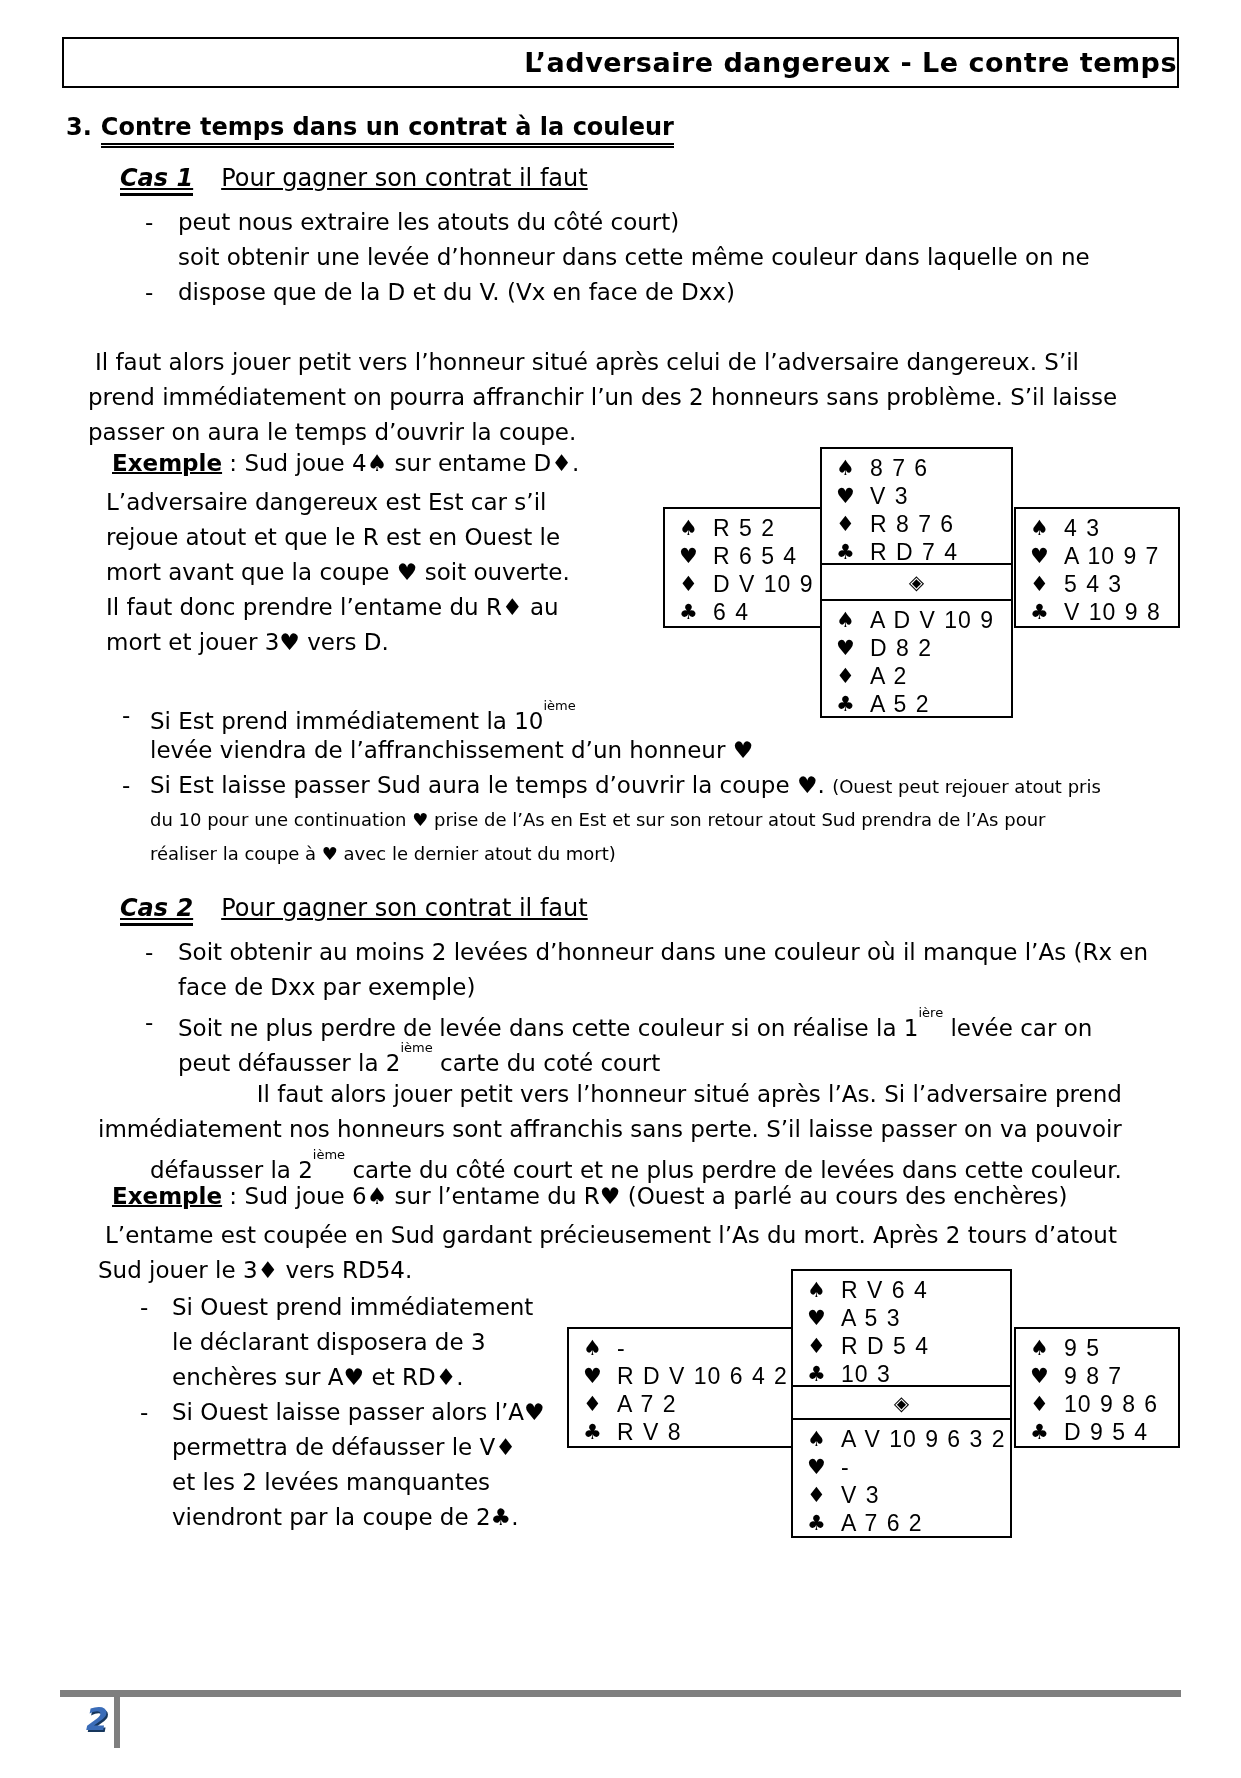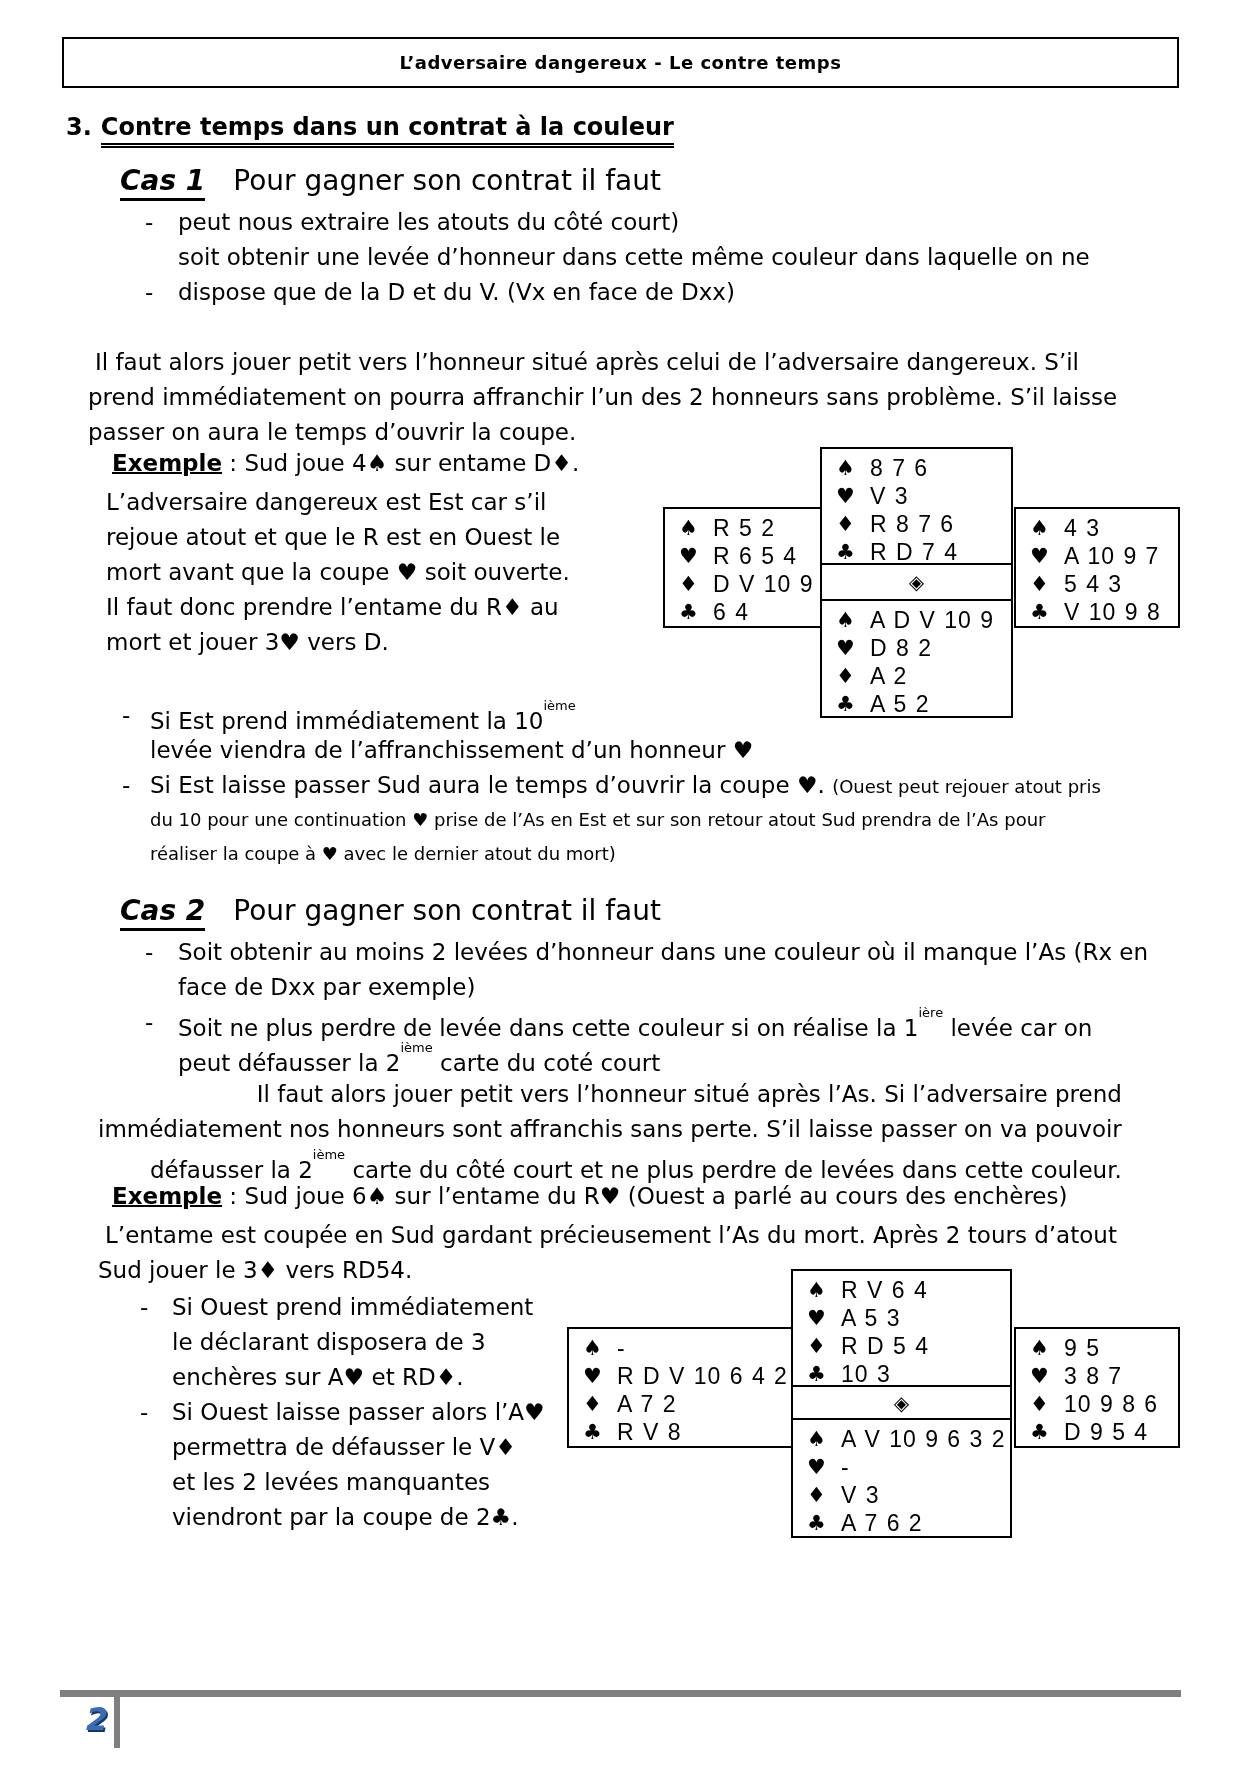--- a/index.html
+++ b/index.html
@@ -4,25 +4,25 @@
 <style>
   html,body{margin:0;padding:0;background:#ffffff;}
   .page{position:relative;width:1241px;height:1778px;background:#ffffff;color:#000;
         font-family:"DejaVu Sans",sans-serif;overflow:hidden;}
   .abs{position:absolute;}
   .tline{height:35px;line-height:35px;white-space:nowrap;font-size:23px;}
   .tline-sm{height:34px;line-height:34px;white-space:nowrap;font-size:18px;}
   .small{font-size:18px;}
   .sup{font-size:13px;position:relative;top:-10px;}
   .title-box{left:62px;top:37px;width:1113px;height:47px;border:2px solid #000;
-             display:flex;align-items:center;justify-content:center;
-             font-size:18px;font-weight:bold;letter-spacing:0.5px;}
+             display:flex;align-items:center;justify-content:flex-end;
+             font-size:27px;font-weight:bold;letter-spacing:0.5px;}
   .heading-row{left:66px;top:113px;display:flex;gap:9px;font-size:24px;font-weight:bold;}
   .dbl-underline{border-bottom:5px double #000;padding-bottom:2px;}
-  .cas-row{display:flex;gap:28px;font-size:28px;}
+  .cas-row{display:flex;gap:28px;font-size:24px;text-decoration:underline;}
   .cas-label{font-style:italic;font-weight:bold;border-bottom:3px solid #000;padding-bottom:1px;}
   .exemple-row{font-size:23px;white-space:nowrap;}
   .exemple-label{font-weight:bold;text-decoration:underline;text-decoration-thickness:2px;}
   .dash{font-size:23px;line-height:35px;}
   
   .hand-box{border:2px solid #000;box-sizing:border-box;background:#fff;padding:5px 0 0 14px;}
   .crow{display:flex;align-items:center;height:28px;}
   .suit{width:34px;font-size:21px;}
   .cards{font-family:"Liberation Sans",sans-serif;font-size:23px;letter-spacing:1px;word-spacing:1px;}
   .center-strip{border-left:2px solid #000;border-right:2px solid #000;box-sizing:border-box;
@@ -267,21 +267,21 @@
           <span class="cards">A 7 6 2</span>
         </div>
     </div>
     <div class="abs hand-box" style="left:1014px;top:1327px;width:166px;height:121px;">
       <div class="crow">
           <span class="suit">♠</span>
           <span class="cards">9 5</span>
         </div>
       <div class="crow">
           <span class="suit">♥</span>
-          <span class="cards">3 8 7</span>
+          <span class="cards">9 8 7</span>
         </div>
       <div class="crow">
           <span class="suit">♦</span>
           <span class="cards">10 9 8 6</span>
         </div>
       <div class="crow">
           <span class="suit">♣</span>
           <span class="cards">D 9 5 4</span>
         </div>
     </div>

